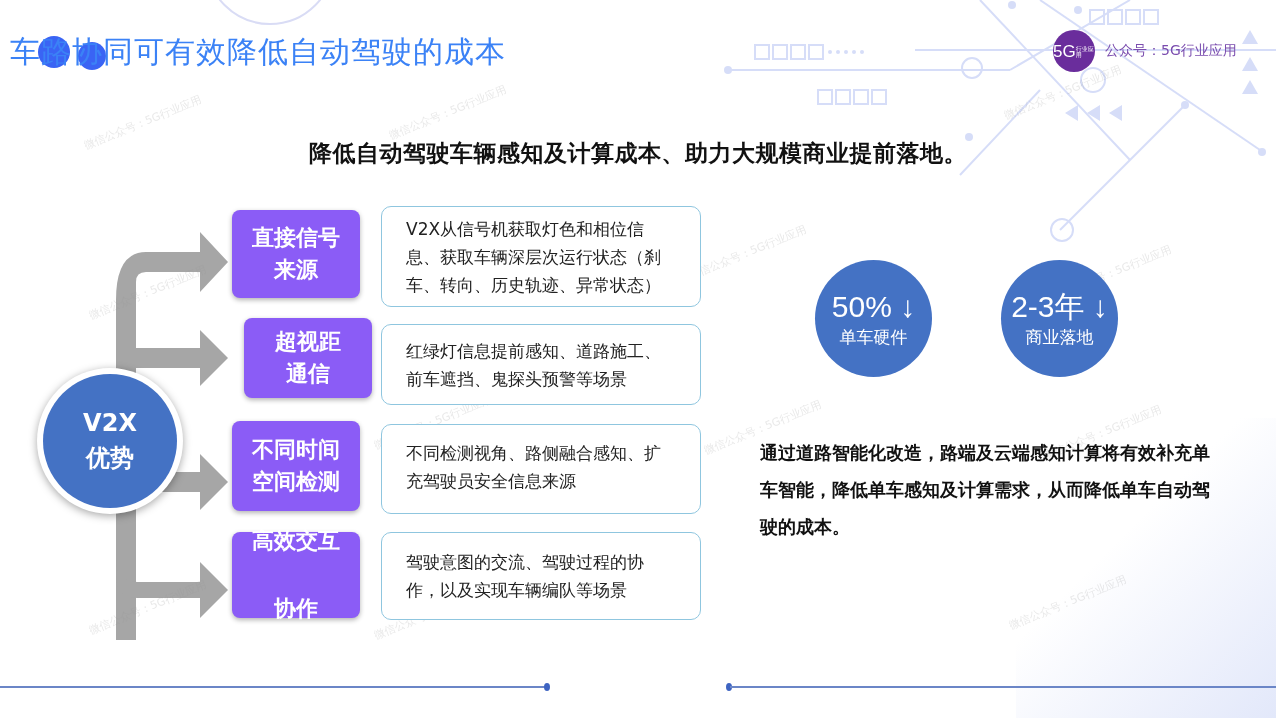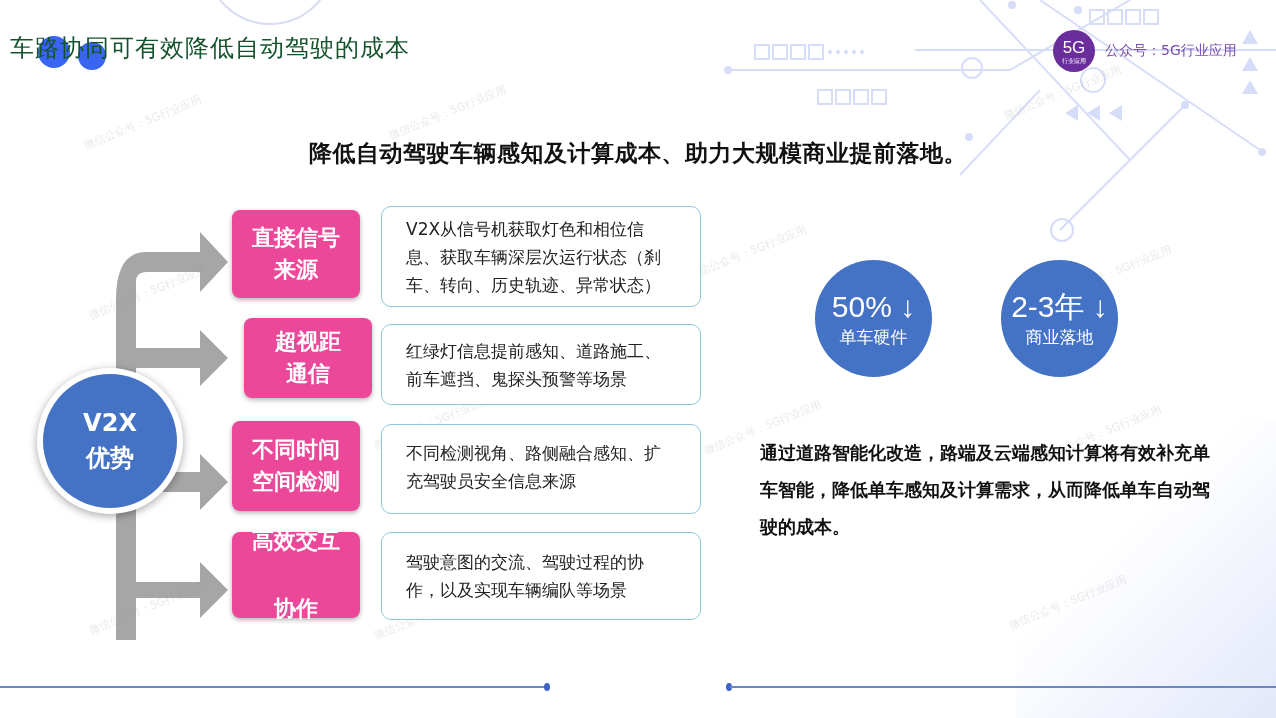--- a/index.html
+++ b/index.html
@@ -7,33 +7,33 @@
     width:1276px; height:718px; position:relative; overflow:hidden;
     background:#ffffff;
     font-family:"DejaVu Sans","Liberation Sans",sans-serif;
   }
   .bg-gradient {
     position:absolute; right:0; bottom:0; width:260px; height:300px;
     background:linear-gradient(135deg, rgba(255,255,255,0) 40%, rgba(214,222,248,0.7) 100%);
   }
   .deco { position:absolute; left:0; top:0; }
   .slide-title {
-    position:absolute; left:10px; top:32px; font-size:24px; color:#14532d;
+    position:absolute; left:10px; top:32px; font-size:30px; color:#3b82f6;
     font-family:"DejaVu Sans",sans-serif; font-weight:normal; letter-spacing:1px;
     white-space:nowrap;
   }
   .title-dot {
     position:absolute; border-radius:50%; background:#2f5cf3; opacity:0.95;
   }
   .brand {
     position:absolute; left:1053px; top:30px; display:flex; align-items:center;
   }
   .brand-logo {
     width:42px; height:42px; border-radius:50%; background:#6a2d9c; color:#fff;
-    display:flex; flex-direction:column; align-items:center; justify-content:center;
+    display:flex; flex-direction:row; align-items:center; justify-content:center;
     line-height:1;
   }
   .brand-logo .big { font-size:17px; font-family:"Liberation Sans",sans-serif; }
   .brand-logo .small { font-size:6px; margin-top:2px; }
   .brand-text { margin-left:10px; color:#7a4cae; font-size:14px; white-space:nowrap; }
 
   .subtitle {
     position:absolute; left:0; width:1276px; top:138px; text-align:center;
     font-size:23px; font-weight:bold; color:#111; letter-spacing:0.5px;
     padding-left:0px;
@@ -46,21 +46,21 @@
     display:flex; align-items:center; justify-content:center;
   }
   .hub-inner {
     width:134px; height:134px; border-radius:50%; background:#4472c4;
     color:#fff; display:flex; flex-direction:column; align-items:center; justify-content:center;
     font-weight:bold; font-size:24px; line-height:1.45;
   }
 
   .cat-box {
     position:absolute; left:232px; width:128px; height:88px; border-radius:8px;
-    background:#ec4899; color:#fff; font-weight:bold; font-size:22px;
+    background:#8b5cf6; color:#fff; font-weight:bold; font-size:22px;
     display:flex; flex-direction:column; align-items:center; justify-content:center;
     line-height:1.45; box-shadow:0 2px 5px rgba(0,0,0,0.3); text-align:center;font-family:Liberation Serif, serif;
   }
   .desc-box {
     position:absolute; left:381px; width:320px; border:1.5px solid #8fc6df; border-radius:10px;
     background:#fff; color:#222; font-size:17px; line-height:28px;
     padding:8px 24px; box-sizing:border-box; display:flex; align-items:center;
   }
   .stat {
     position:absolute; width:117px; height:117px; border-radius:50%; background:#4472c4;

